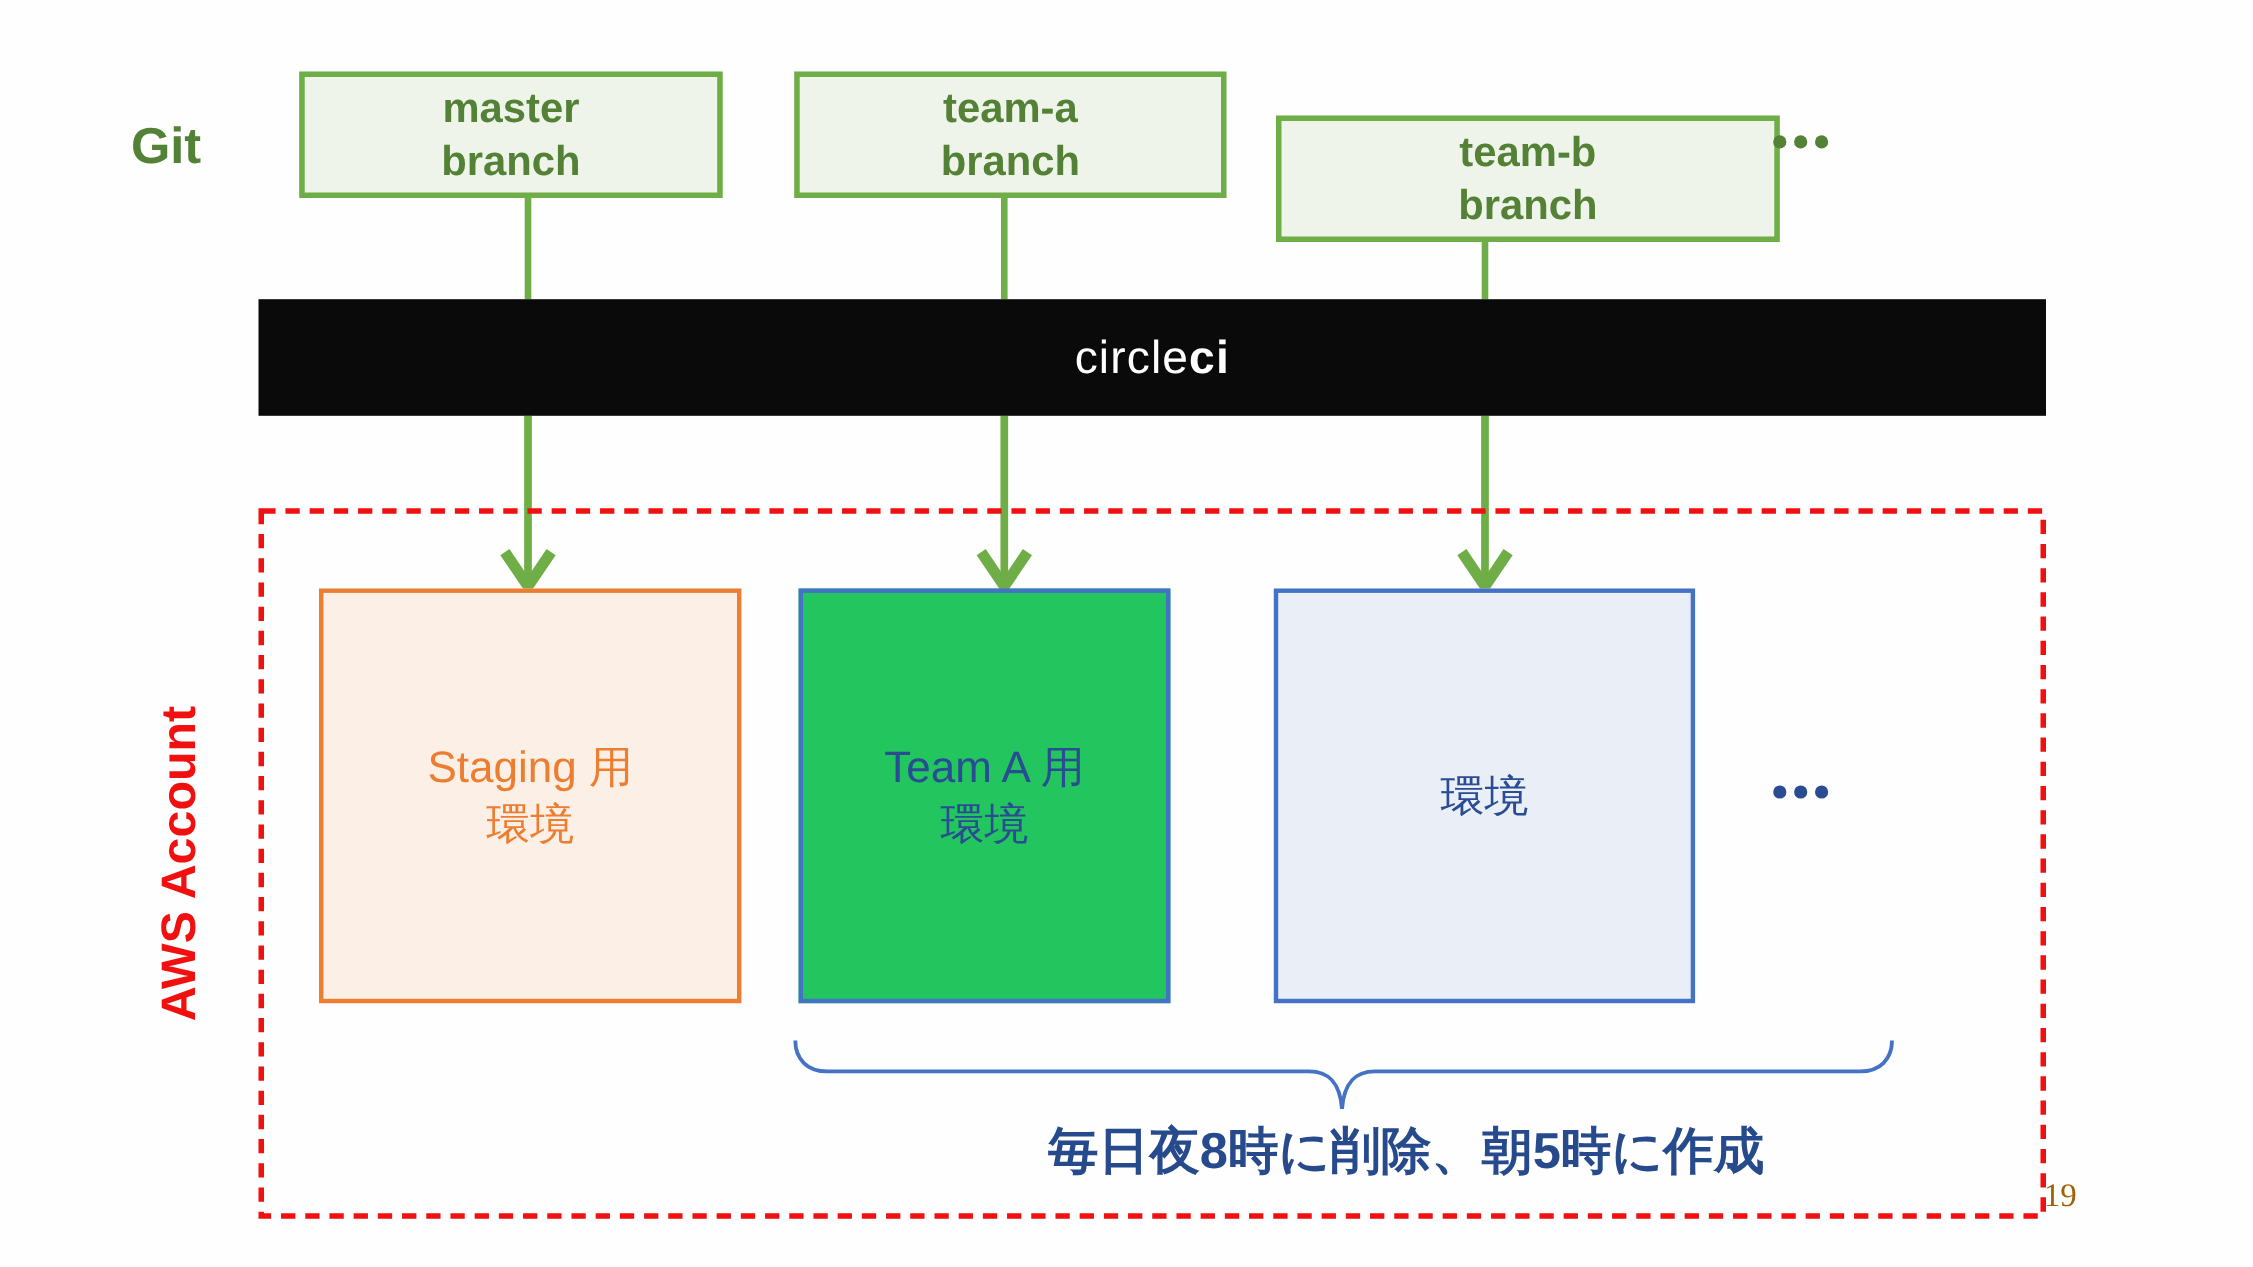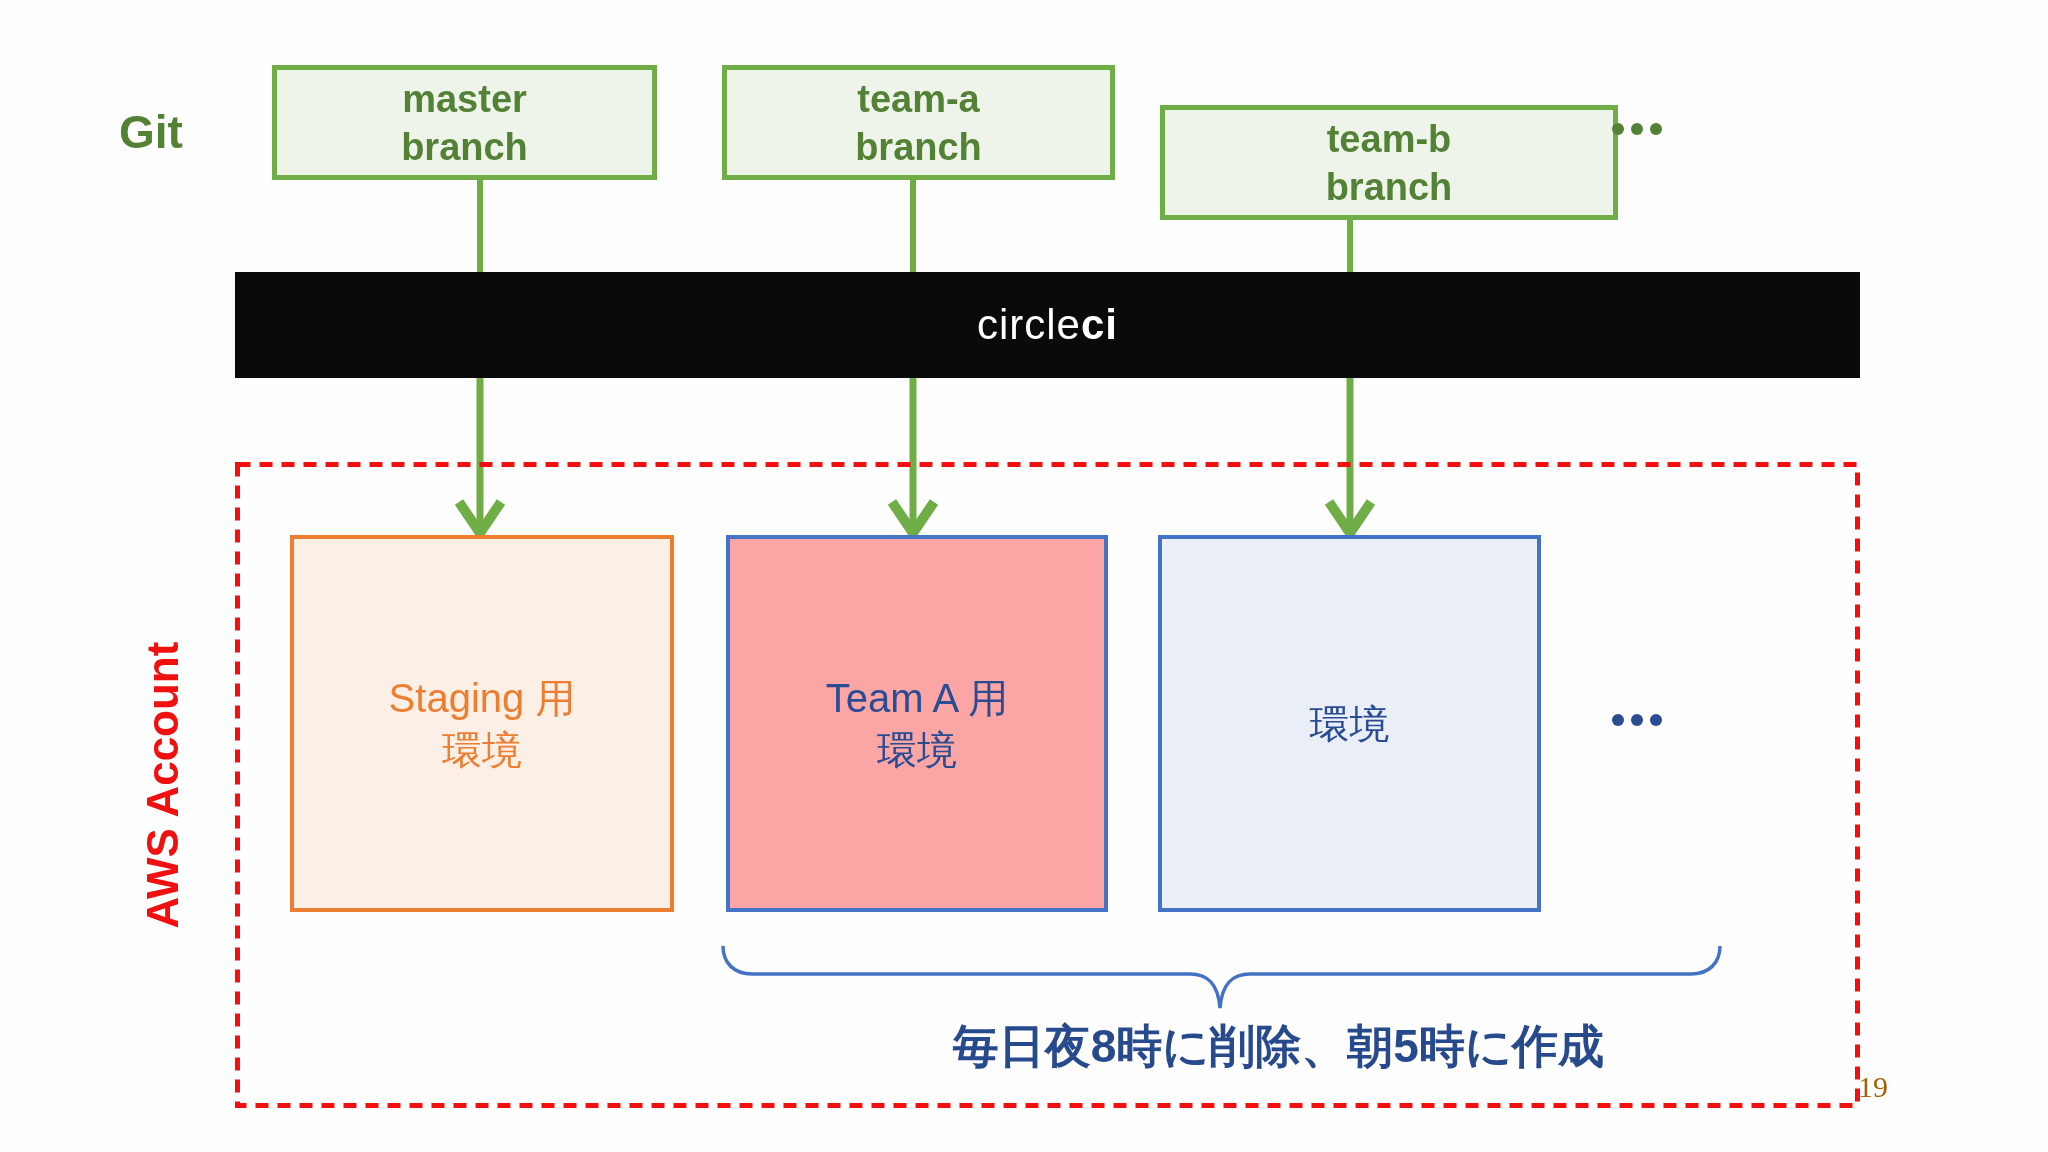--- a/index.html
+++ b/index.html
@@ -40,21 +40,21 @@
   
   .aws-label { position: absolute; left: 13px; top: 757px; width: 300px; height: 56px;
     text-align: center; font-size: 44px; font-weight: bold; color: #F01010; line-height: 56px;
     transform: rotate(-90deg); white-space: nowrap; }
 
   
   .env-box { position: absolute; top: 535px; height: 377px; display: flex; flex-direction: column;
     align-items: center; justify-content: center; font-size: 40px; font-weight: normal;
     line-height: 52px; text-align: center; }
   .env-staging { left: 290px; width: 384px; background: #FCEFE5; border: 4px solid #ED7D31; color: #ED7D31; }
-  .env-team-a { left: 726px; width: 382px; background: #fca5a5; border: 4px solid #4472C4; color: #2A4C93; text-align: right; }
+  .env-team-a { left: 726px; width: 338px; background: #22c55e; border: 4px solid #4472C4; color: #2A4C93; text-align: right; }
   .env-team-b { left: 1158px; width: 383px; background: #E9EEF7; border: 4px solid #4472C4; color: #2A4C93; }
 
   
   .schedule-note { position: absolute; left: 804px; top: 1016px; width: 800px; text-align: right;
     font-size: 46px; font-weight: bold; color: #274A8D; }
 
   
   .page-number { position: absolute; left: 1858px; top: 1070px; font-size: 30px; color: #a16207; font-family: Liberation Serif, serif; }
 </style>
 </head>

